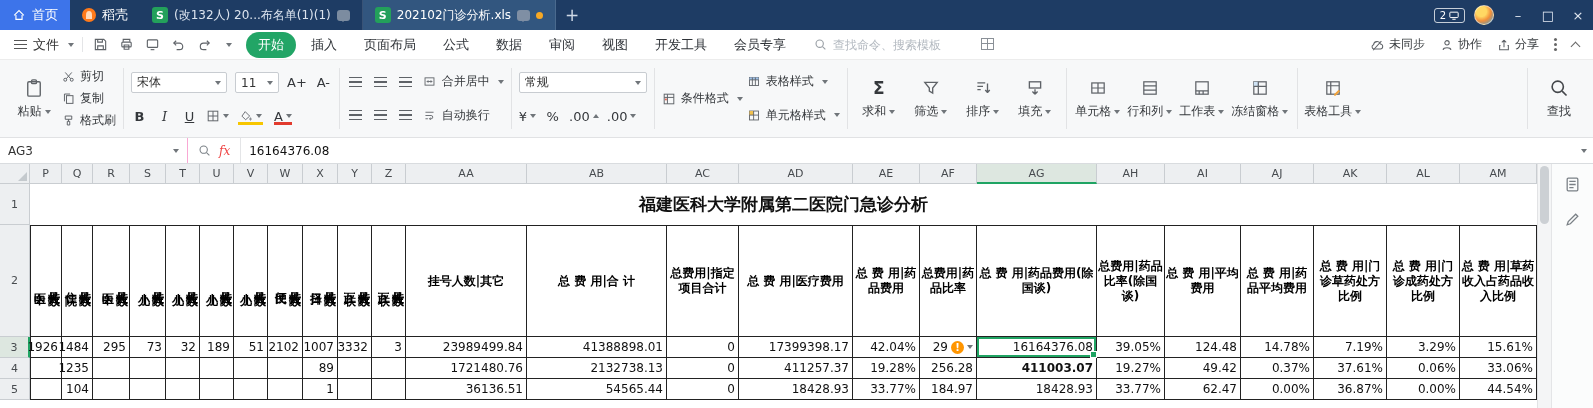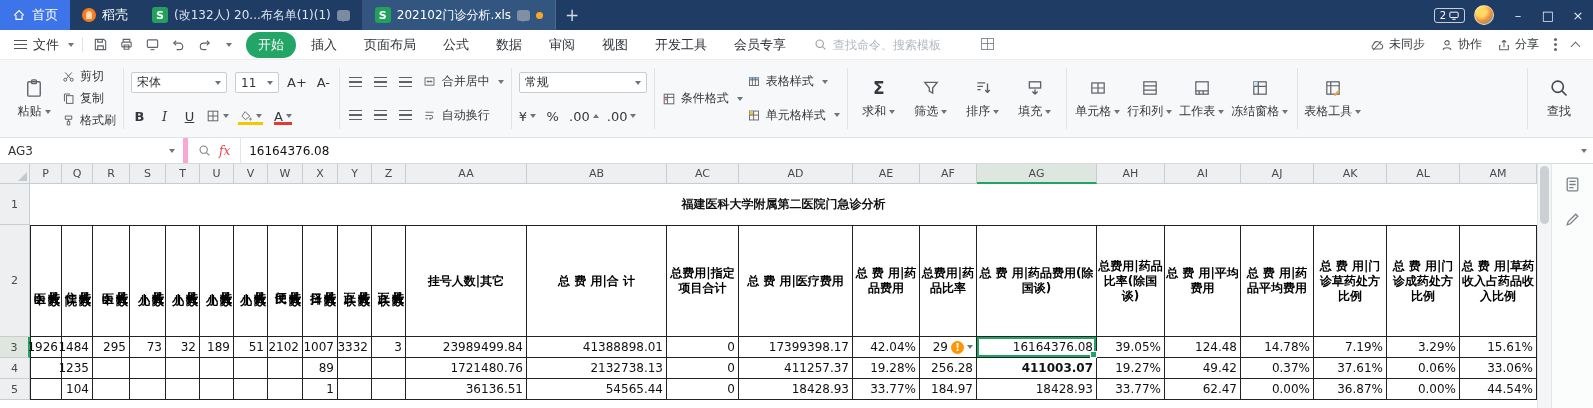--- a/index.html
+++ b/index.html
@@ -66,38 +66,38 @@
 .tbtn.u{text-decoration:underline;}
 .fc{position:relative;padding:0 2px;}
 .fc::after{content:'';position:absolute;left:2px;right:2px;bottom:0;height:3px;background:#e23b2e;}
 .fillb{position:relative;padding:0 2px;}
 .fillb::after{content:'';position:absolute;left:1px;right:1px;bottom:0;height:3px;background:#f7c600;}
 .li{width:13px;height:10px;background:repeating-linear-gradient(to bottom,#5f6368 0 1.2px,transparent 1.2px 4.4px);}
 .sum{font-size:17px;font-weight:bold;color:#35383c;line-height:1;}
 
 
 .fbar{height:26px;display:flex;align-items:stretch;background:#fff;border-bottom:1px solid #d9dcdf;flex:none;}
-.nbox{width:188px;border-right:5px solid #f9a8d4;display:flex;align-items:center;justify-content:space-between;padding:0 8px;font-size:12px;flex:none;}
+.nbox{width:188px;border-right:1px solid #f9a8d4;display:flex;align-items:center;justify-content:space-between;padding:0 8px;font-size:12px;flex:none;}
 .fxz{display:flex;align-items:center;gap:8px;padding:0 10px;border-right:1px solid #e4e5e7;flex:none;}
 .fx{font-style:italic;color:#ef4444;font-family:"DejaVu Serif","Liberation Serif",serif;}
 .fval{flex:1;display:flex;align-items:center;padding:0 8px;color:#111;}
 .fexp{width:22px;display:flex;align-items:center;justify-content:center;flex:none;}
 
 
 .sheet{flex:1;display:flex;min-height:0;}
 .grid{flex:none;width:1537px;overflow:hidden;background:#fff;}
 .hdr-row{display:flex;height:20px;}
 .corner{width:30px;flex:none;background:#edeff1;border-right:1px solid #c9cdd1;border-bottom:1px solid #c9cdd1;position:relative;}
 .corner::after{content:'';position:absolute;right:2px;bottom:2px;border-left:9px solid transparent;border-bottom:9px solid #c4c9cd;}
 .col-h{flex:none;background:#edeff1;border-right:1px solid #c9cdd1;border-bottom:1px solid #c9cdd1;display:flex;align-items:center;justify-content:center;font-size:11px;color:#474b4f;}
 .col-h.sel{background:#dde7e0;border-bottom:2px solid #1fa463;}
 .srow{display:flex;}
 .row-h{width:30px;flex:none;background:#edeff1;border-right:1px solid #c9cdd1;border-bottom:1px solid #c9cdd1;display:flex;align-items:center;justify-content:center;font-size:11px;color:#474b4f;}
 .row-h.sel{background:#dde7e0;border-right:2px solid #1fa463;}
-.title-cell{flex:none;display:flex;align-items:center;justify-content:center;font-weight:bold;font-size:12px;color:#111;}
+.title-cell{flex:none;display:flex;align-items:center;justify-content:center;font-weight:bold;font-size:17px;color:#111;}
 .hcell{flex:none;border-top:1px solid #222;border-right:1px solid #222;border-bottom:1px solid #222;font-weight:bold;font-size:12px;color:#000;display:flex;align-items:center;justify-content:center;text-align:center;line-height:15px;word-break:break-all;padding:1px;}
 .hcell.vert{display:block;writing-mode:vertical-rl;text-orientation:upright;white-space:pre-line;padding:5px 0 0;line-height:14px;letter-spacing:1px;}
 .hcell.first,.dcell.first{border-left:1px solid #222;}
 .dcell{flex:none;border-right:1px solid #222;border-bottom:1px solid #222;display:flex;align-items:center;justify-content:flex-end;padding:0 3px;font-size:12px;color:#111;position:relative;}
 .sel-cell{box-shadow:inset 0 0 0 2px #1fa463;}
 .sel-cell::after{content:'';position:absolute;right:-1px;bottom:-1px;width:5px;height:5px;background:#1fa463;border:1px solid #fff;z-index:3;}
 .warn{width:13px;height:13px;border-radius:50%;background:#ff9500;color:#fff;font-size:10px;font-weight:bold;display:inline-flex;align-items:center;justify-content:center;margin-left:3px;flex:none;}
 .vscroll{width:14px;flex:none;background:#f4f5f6;border-left:1px solid #e2e3e5;position:relative;}
 .vthumb{position:absolute;left:2px;right:2px;top:2px;height:58px;border-radius:5px;background:#ccd0d4;}
 .rpanel{flex:1;background:#fbfcfc;border-left:1px solid #e4e5e7;display:flex;flex-direction:column;align-items:center;gap:18px;padding-top:12px;}

